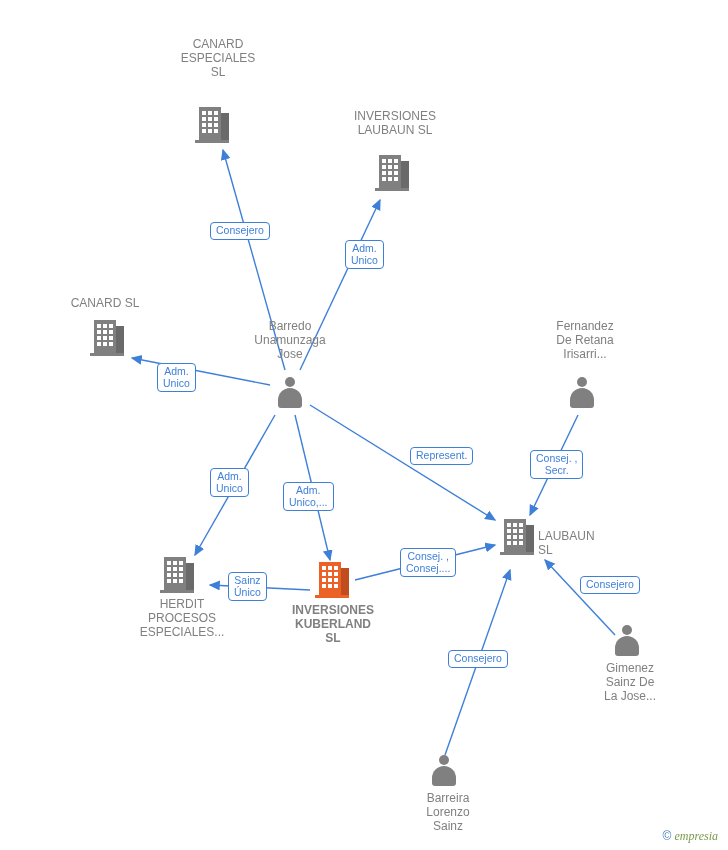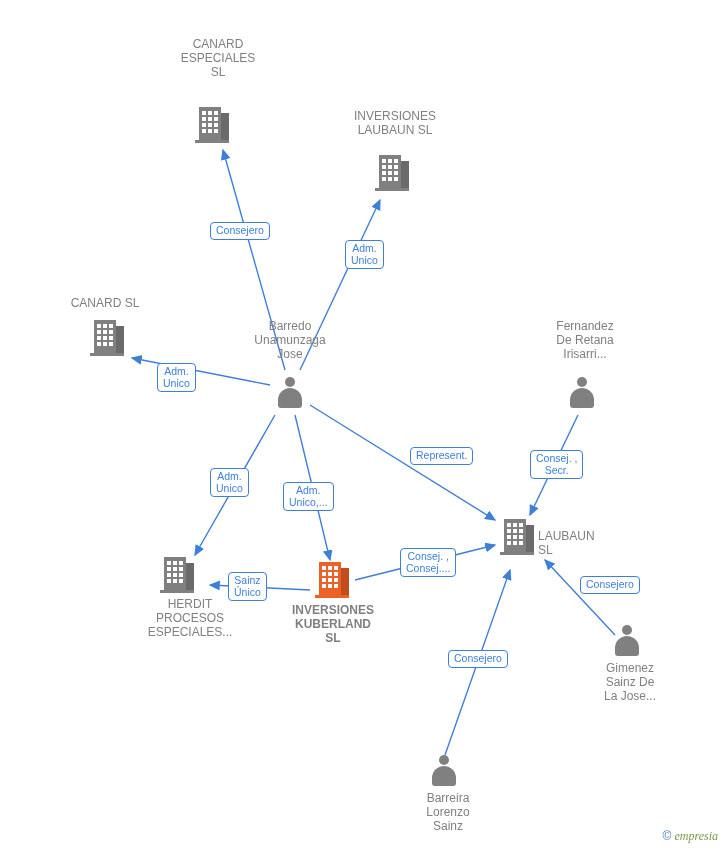--- a/index.html
+++ b/index.html
@@ -229,21 +229,21 @@
   <div class="win" style="left:7px;top:12px;"></div>
     <div class="win" style="left:13px;top:12px;"></div>
     <div class="win" style="left:19px;top:12px;"></div>
   <div class="win" style="left:7px;top:18px;"></div>
     <div class="win" style="left:13px;top:18px;"></div>
     <div class="win" style="left:19px;top:18px;"></div>
   <div class="win" style="left:7px;top:24px;"></div>
     <div class="win" style="left:13px;top:24px;"></div>
     <div class="win" style="left:19px;top:24px;"></div>
 </div>
-<div class="node-label" style="left:136px; top:598px; width:108px;">HERDIT
+<div class="node-label" style="left:128px; top:598px; width:108px;">HERDIT
 PROCESOS
 ESPECIALES...</div>
 
 <div class="building orange" style="left:315px; top:560px;">
   <div class="b-body"></div>
     <div class="b-side"></div>
     <div class="b-base"></div>
   <div class="win" style="left:7px;top:6px;"></div>
     <div class="win" style="left:13px;top:6px;"></div>
     <div class="win" style="left:19px;top:6px;"></div>

